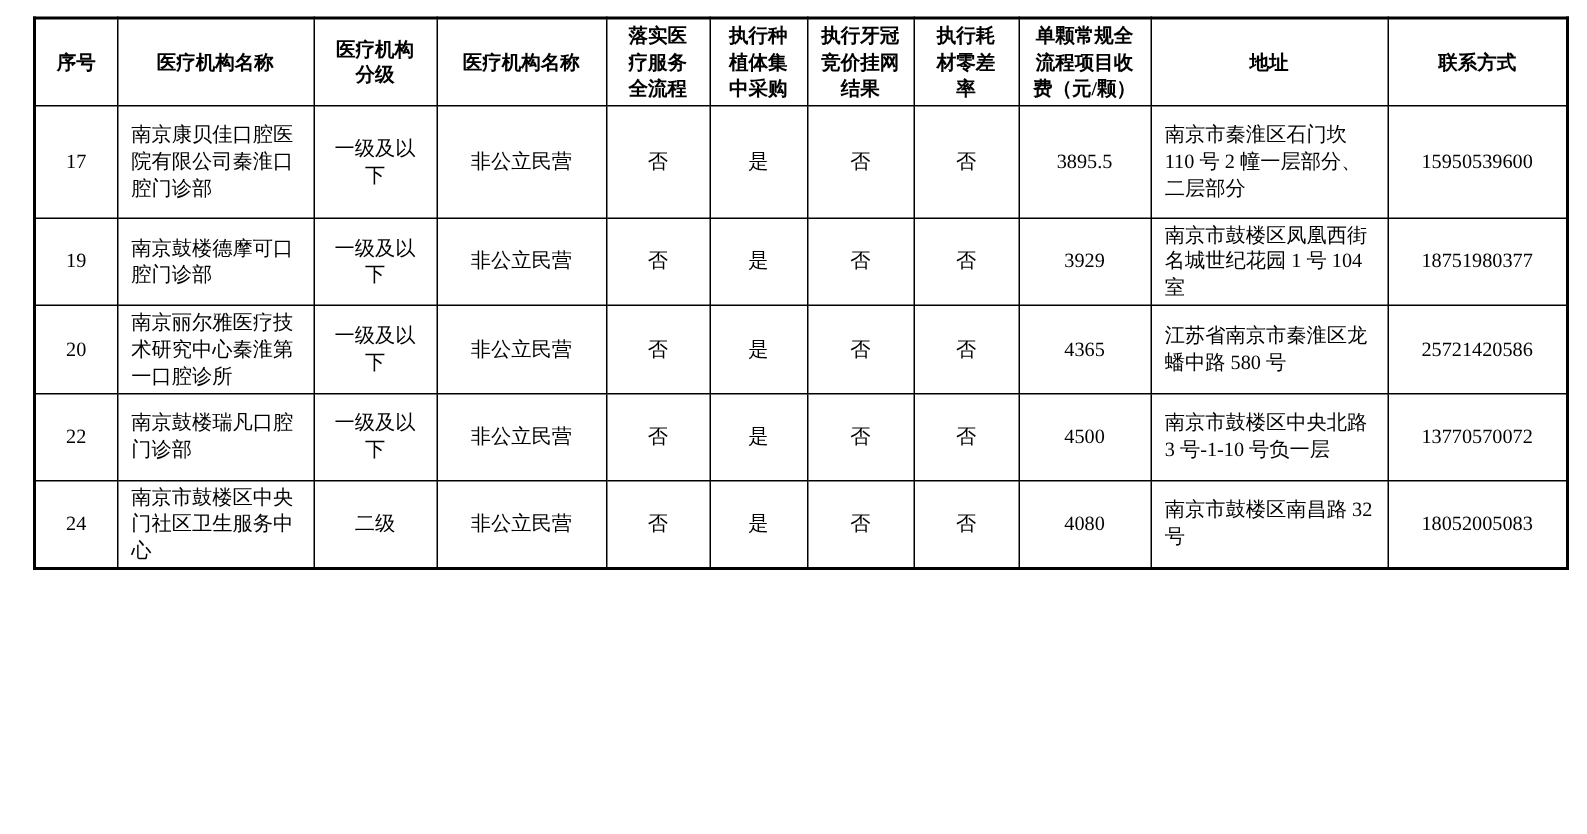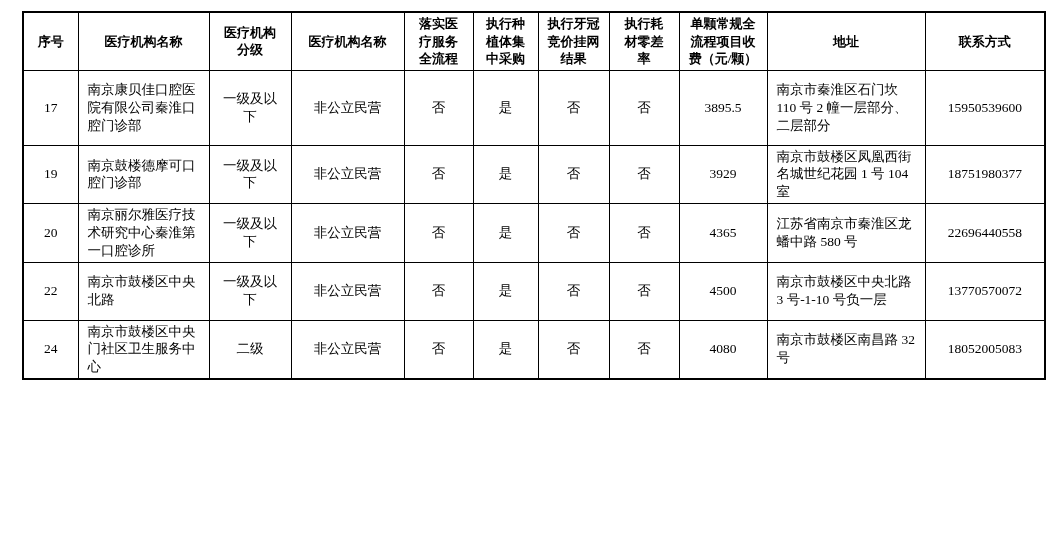--- a/index.html
+++ b/index.html
@@ -129,25 +129,25 @@
         <td class="col-seq">20</td>
         <td class="col-name">南京丽尔雅医疗技术研究中心秦淮第一口腔诊所</td>
         <td class="col-grade">一级及以下</td>
         <td class="col-type">非公立民营</td>
         <td class="col-full_process">否</td>
         <td class="col-implant_procurement">是</td>
         <td class="col-crown_bidding">否</td>
         <td class="col-zero_markup">否</td>
         <td class="col-fee">4365</td>
         <td class="col-address">江苏省南京市秦淮区龙蟠中路 580 号</td>
-        <td class="col-contact">22696440558</td>
+        <td class="col-contact">25721420586</td>
       </tr>
       <tr>
         <td class="col-seq">22</td>
-        <td class="col-name">南京市鼓楼区中央北路</td>
+        <td class="col-name">南京鼓楼瑞凡口腔门诊部</td>
         <td class="col-grade">一级及以下</td>
         <td class="col-type">非公立民营</td>
         <td class="col-full_process">否</td>
         <td class="col-implant_procurement">是</td>
         <td class="col-crown_bidding">否</td>
         <td class="col-zero_markup">否</td>
         <td class="col-fee">4500</td>
         <td class="col-address">南京市鼓楼区中央北路 3 号-1-10 号负一层</td>
         <td class="col-contact">13770570072</td>
       </tr>

